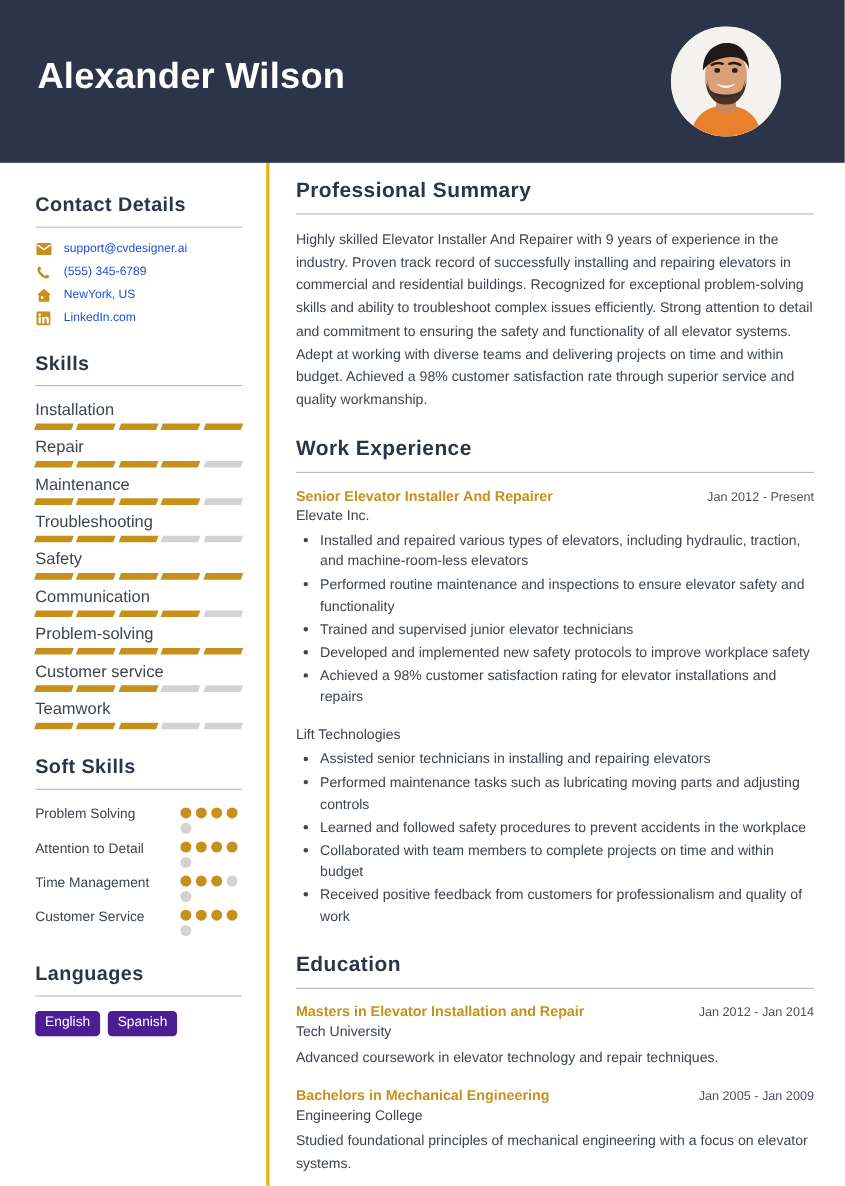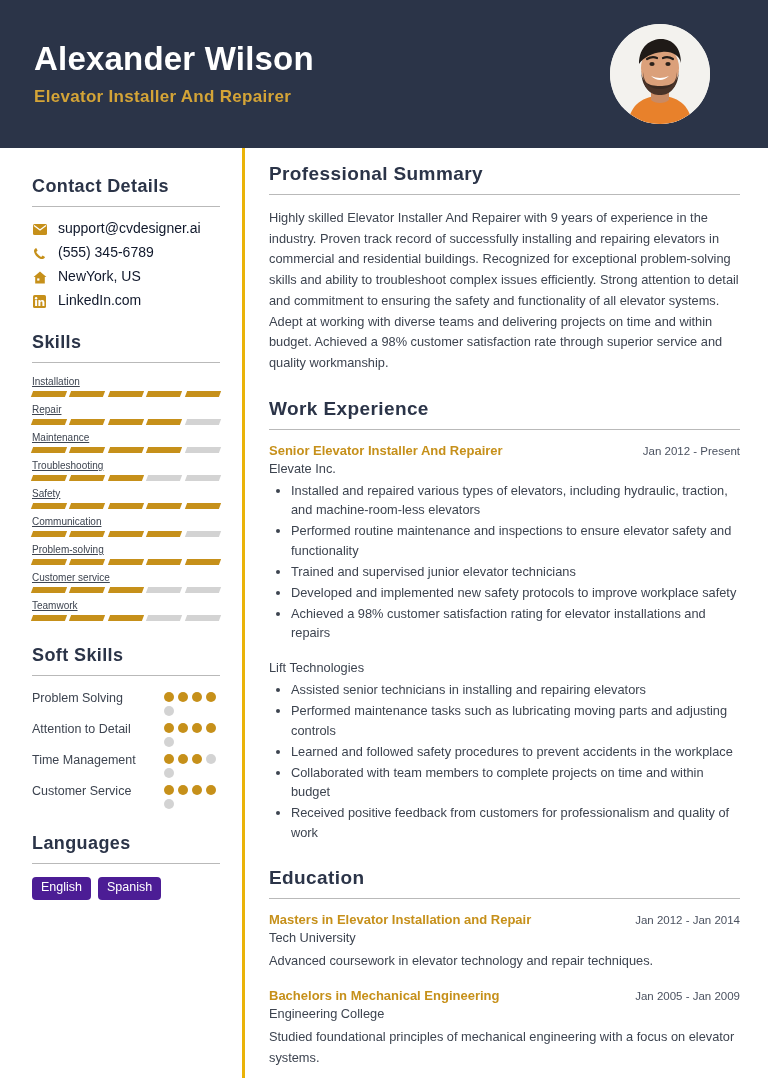--- a/index.html
+++ b/index.html
@@ -81,40 +81,39 @@
   .rule {
     height: 1px;
     background: #b9b9b9;
     margin-bottom: 13px;
   }
   .sec { margin-bottom: 24px; }
 
   
   .contact-row {
     display: flex;
-    align-items: flex-end;
+    align-items: flex-start;
     margin-bottom: 8px;
-    font-size: 14px;
-    color: #0f172a;
+    font-size: 11px;
+    color: #1d4ed8;
   }
   .c-icon {
     width: 15px; height: 13px;
     flex: 0 0 15px;
     margin-right: 11px;
     display: flex; align-items: center; justify-content: center;
   }
   .c-icon svg { display: block; }
 
   
   .skill-item { margin-bottom: 7px; }
   .skill-name {
-    font-size: 10px;
+    font-size: 15px;
     color: #3d4450;
     margin-bottom: 4px;
-    text-decoration: underline;
   }
   .bar-track {
     display: flex;
     gap: 4px;
   }
   .seg {
     flex: 1;
     height: 6px;
     background: #d3d3d3;
     transform: skewX(-20deg);
@@ -211,21 +210,20 @@
     color: #3d4450;
     margin-bottom: 1px;
   }
 </style>
 </head>
 <body>
 
 <div class="header">
   <div class="header-text">
     <div class="full-name">Alexander Wilson</div>
-    <div class="job-title">Elevator Installer And Repairer</div>
   </div>
   <div class="avatar">
     <svg viewBox="0 0 100 100">
       <rect width="100" height="100" fill="#f3f2ee"></rect>
 
       <path d="M18 100 C20 80 34 72 50 72 C66 72 80 80 82 100 Z" fill="#e8812b"></path>
 
       <path d="M41 62 h18 v14 c-4 4 -14 4 -18 0 z" fill="#c98a63"></path>
 
       <ellipse cx="50" cy="44" rx="19" ry="23" fill="#dba07a"></ellipse>

